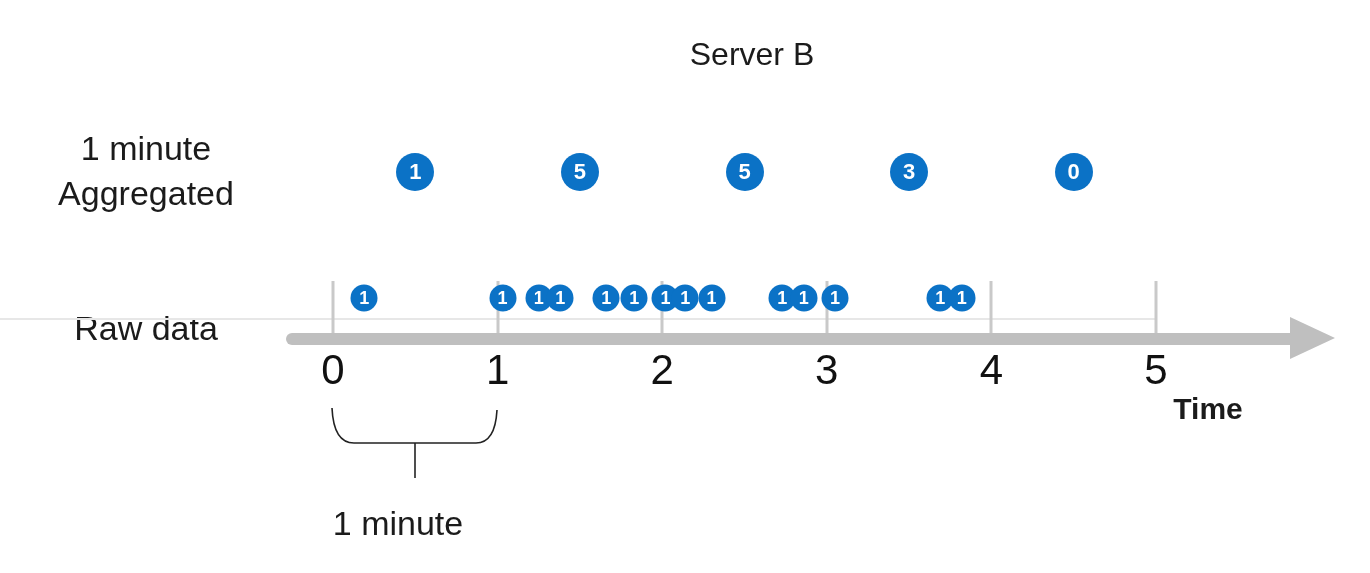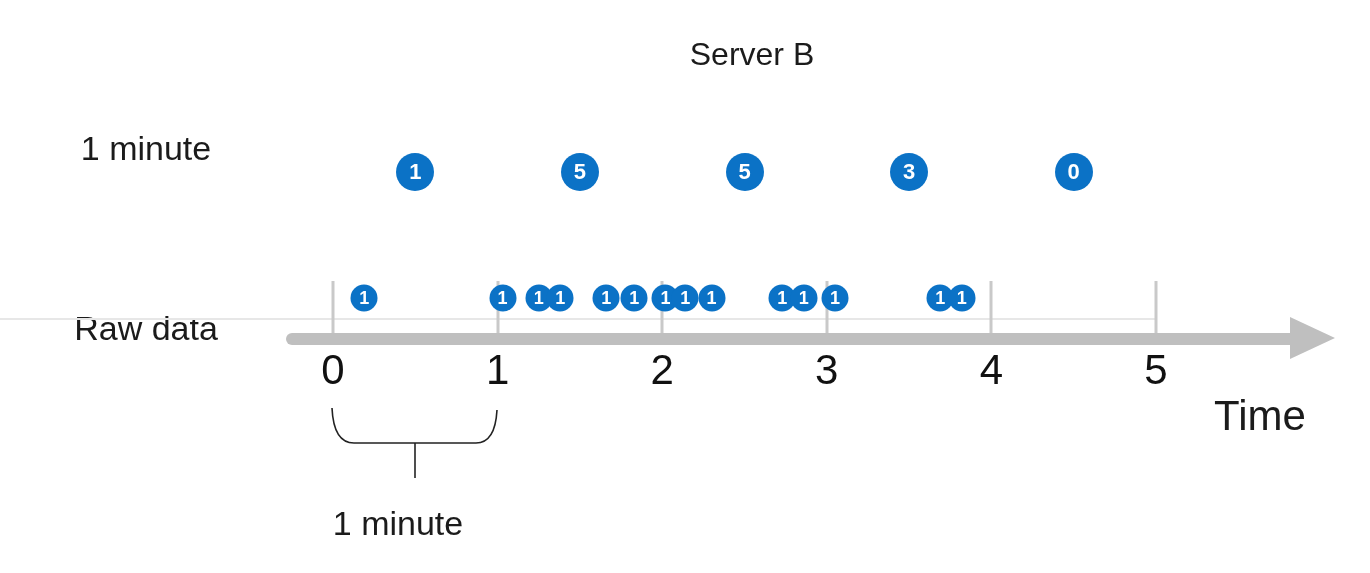--- a/index.html
+++ b/index.html
@@ -26,22 +26,23 @@
   }
   .tick{
     position:absolute;top:281px;height:54px;width:3px;background:#c9c9c9;
     transform:translateX(-50%);
   }
   .tick-label{
     position:absolute;top:346px;transform:translateX(-50%);
     font-size:42px;color:#111111;
   }
   .time-label{
-    position:absolute;left:1260px;top:392px;transform:translateX(-50%);
-    font-size:42px;
+    position:absolute;left:1208px;top:392px;transform:translateX(-50%);
+    font-size:30px;
+    font-weight:bold;
   }
   .bubble{
     position:absolute;top:172px;width:38px;height:38px;border-radius:50%;
     background:#0b72c6;color:#ffffff;font-size:22px;font-weight:bold;
     display:flex;align-items:center;justify-content:center;
     transform:translate(-50%,-50%);
   }
   .dot{
     position:absolute;top:298px;width:27px;height:27px;border-radius:50%;
     background:#0b72c6;color:#ffffff;font-size:18px;font-weight:bold;
@@ -56,20 +57,21 @@
 </style>
 </head>
 <body>
 
 <div class="canvas">
 
   <div class="chart-title">Server B</div>
 
   <div class="row-label agg">
     <div>1 minute</div>
+    <div>Aggregated</div>
   </div>
 
   <div class="row-label raw">Raw data</div>
 
   <div class="guideline"></div>
 
   <div>
       <div class="tick" style="left: 333px;"></div>
       <div class="tick-label" style="left: 333px;">0</div>
       <div class="tick" style="left: 497.6px;"></div>

